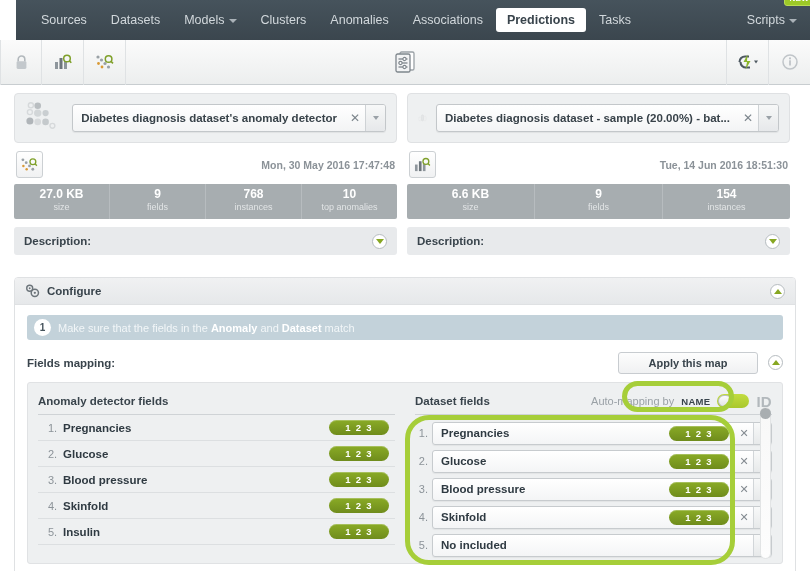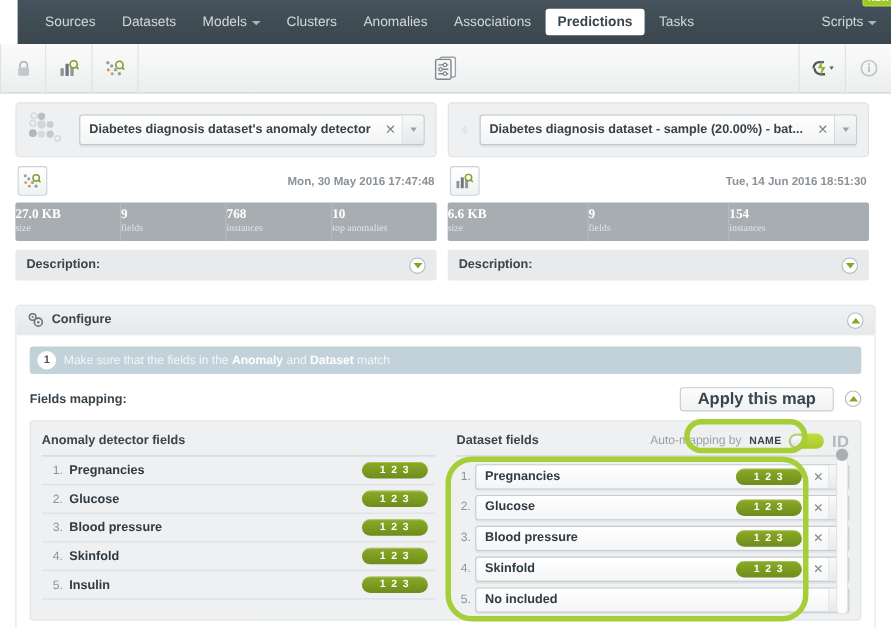--- a/index.html
+++ b/index.html
@@ -92,21 +92,21 @@
   .meta-icon {
     width:27px;height:27px; background:linear-gradient(#ffffff,#f0f1f2);
     border:1px solid #ccd0d3; border-radius:3px;
     display:flex;align-items:center;justify-content:center; cursor:pointer;
   }
   .meta-date { margin-left:auto; font-size:10.5px; color:#8b9298; font-weight:bold; }
 
   .stats {
     display:flex; background:#a7adb0; border-radius:2px; height:35px; color:#fff;
   }
-  .stat { flex:1; padding-top:4px; border-right:1px solid #b7bcbf;font-family:Liberation Serif, serif; }
+  .stat { flex:1; text-align:center; padding-top:4px; border-right:1px solid #b7bcbf; }
   .stat:last-child { border-right:none; }
   .stat-v { font-size:12px; font-weight:bold; line-height:13px; }
   .stat-l { font-size:9px; color:#e2e5e6; line-height:12px; }
 
   .desc {
     margin-top:8px; background:#e8eaec; border-radius:3px; height:28px;
     display:flex; align-items:center; padding:0 10px;
   }
   .desc-t { font-size:11.5px; font-weight:bold; color:#39444c; }
   .circ-toggle {
@@ -141,21 +141,21 @@
     font-size:10px;font-weight:bold;color:#46535c;
   }
   .step-txt { font-size:11px; color:#f2f6f8; }
   .step-txt b { color:#ffffff; }
 
   .fm-head { display:flex; align-items:center; margin-top:10px; height:25px; }
   .fm-label { font-size:11.5px; font-weight:bold; color:#39444c; }
   .apply-btn {
     margin-left:auto; width:140px; height:22px;
     background:linear-gradient(#fdfdfd,#f0f1f2); border:1px solid #c8ccd0;
-    border-radius:3px; font-size:15px; font-weight:bold; color:#39444c;
+    border-radius:3px; font-size:11px; font-weight:bold; color:#39444c;
     display:flex;align-items:center;justify-content:center; cursor:pointer;
   }
   .fm-toggle { margin-left:10px; }
 
   .fm-body {
     margin-top:7px; background:#eef0f1; border:1px solid #e0e2e4; border-radius:3px;
     display:flex; padding:10px 10px 6px 10px; position:relative; height:182px;
   }
   .col { width:360px; }
   .col-head {

